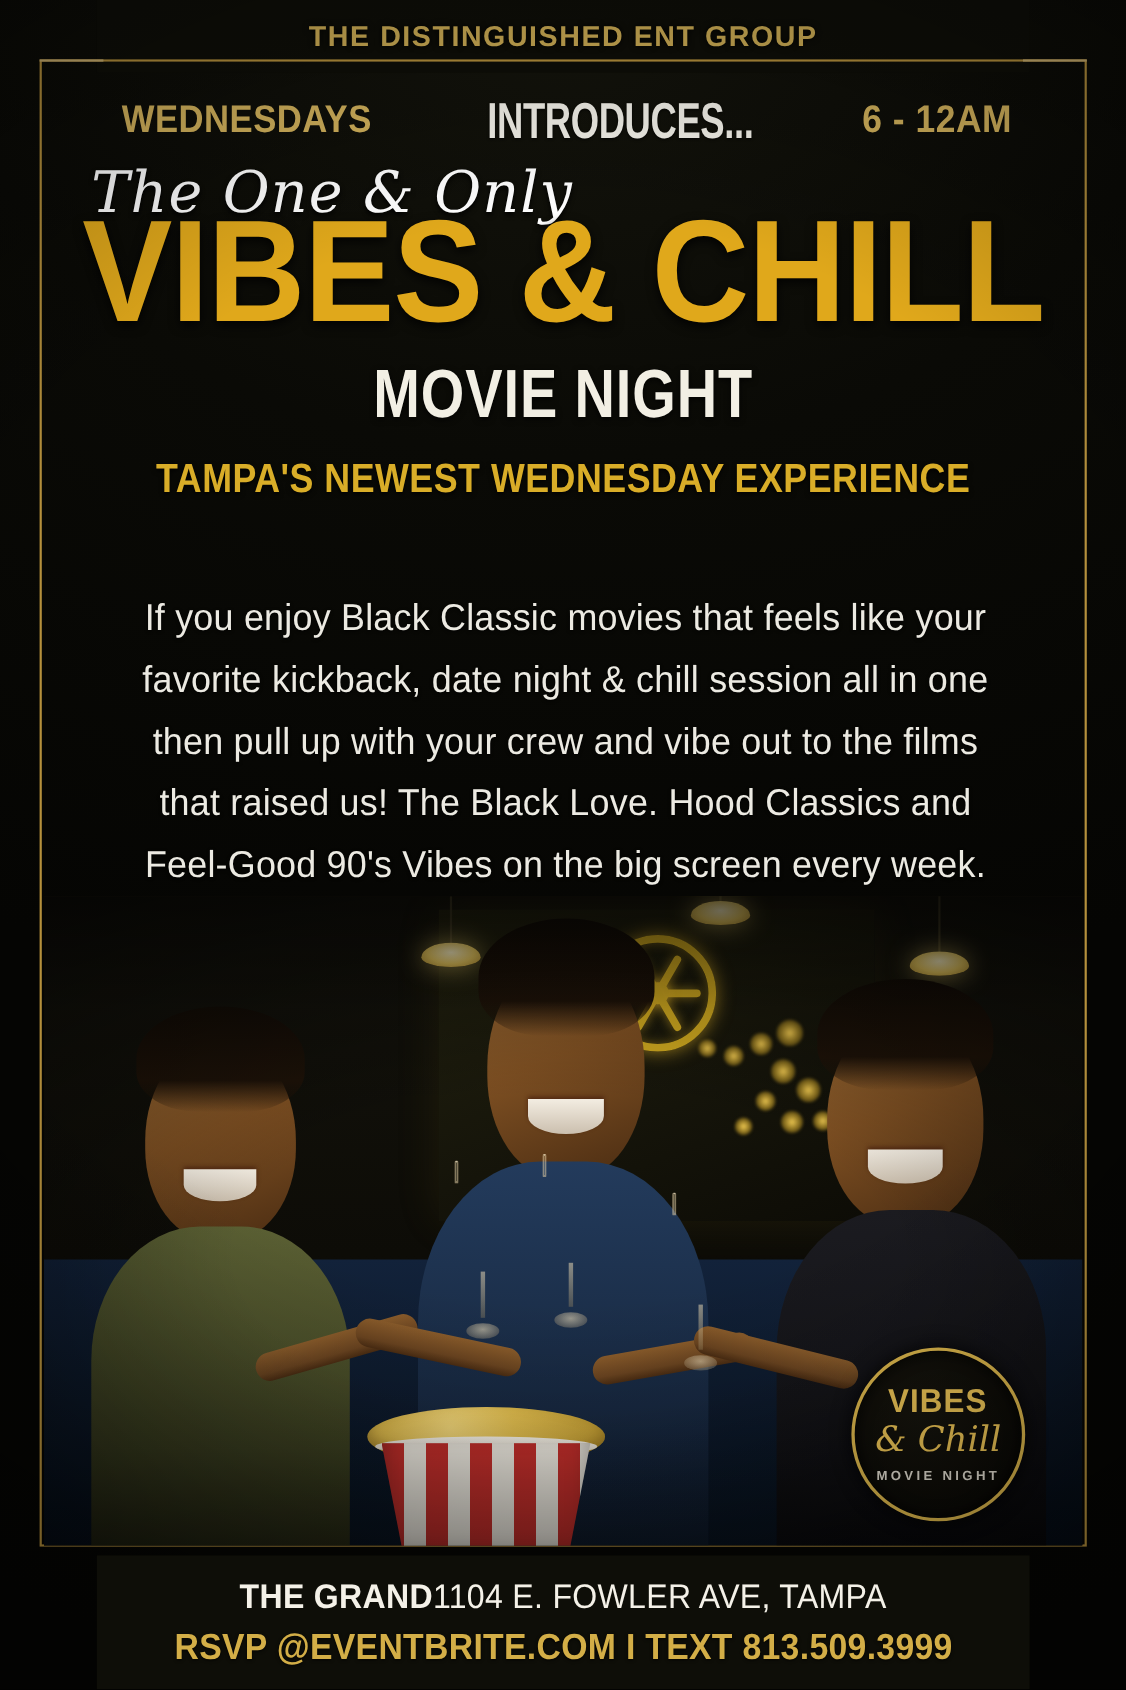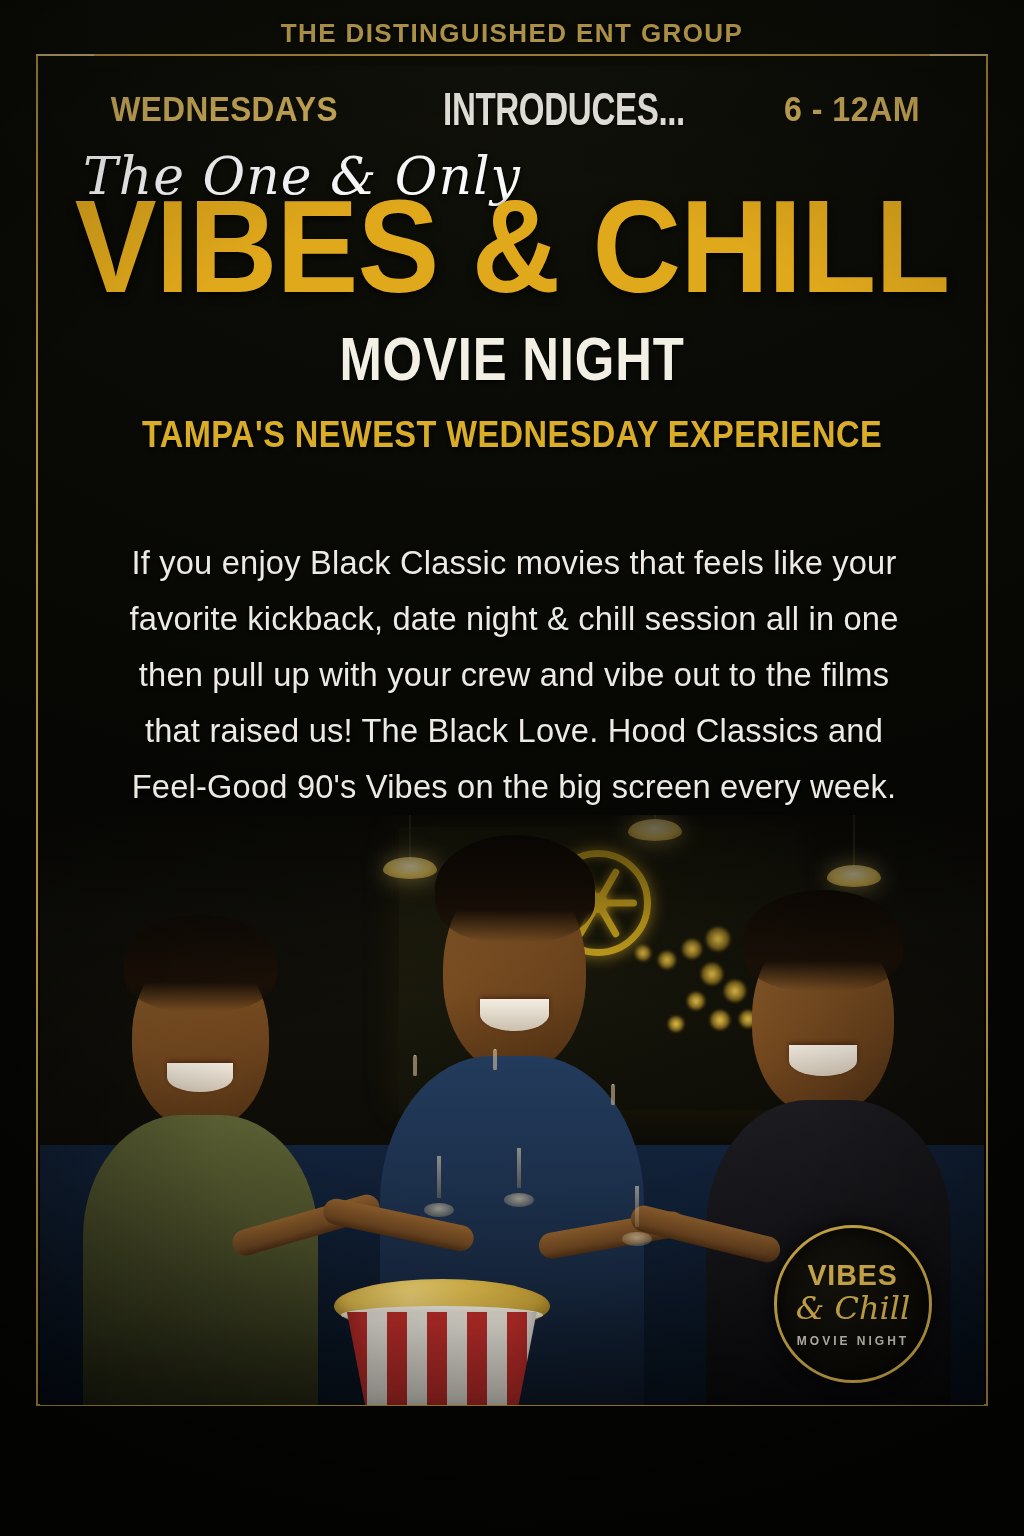--- a/index.html
+++ b/index.html
@@ -450,14 +450,20 @@
 
     <div class="badge">
       <div class="b-vibes">VIBES</div>
       <div class="b-chill">&amp; Chill</div>
       <div class="b-movie">MOVIE NIGHT</div>
     </div>
   </div>
 
   <div class="bg-vignette"></div>
 
+  <div class="footer">
+    <div class="f-venue">
+      <span class="strong">THE GRAND</span><span class="addr">1104 E. FOWLER AVE, TAMPA</span>
+    </div>
+    <div class="f-rsvp">RSVP @EVENTBRITE.COM I TEXT 813.509.3999</div>
+  </div>
 
 </div>
 
 </body></html>

